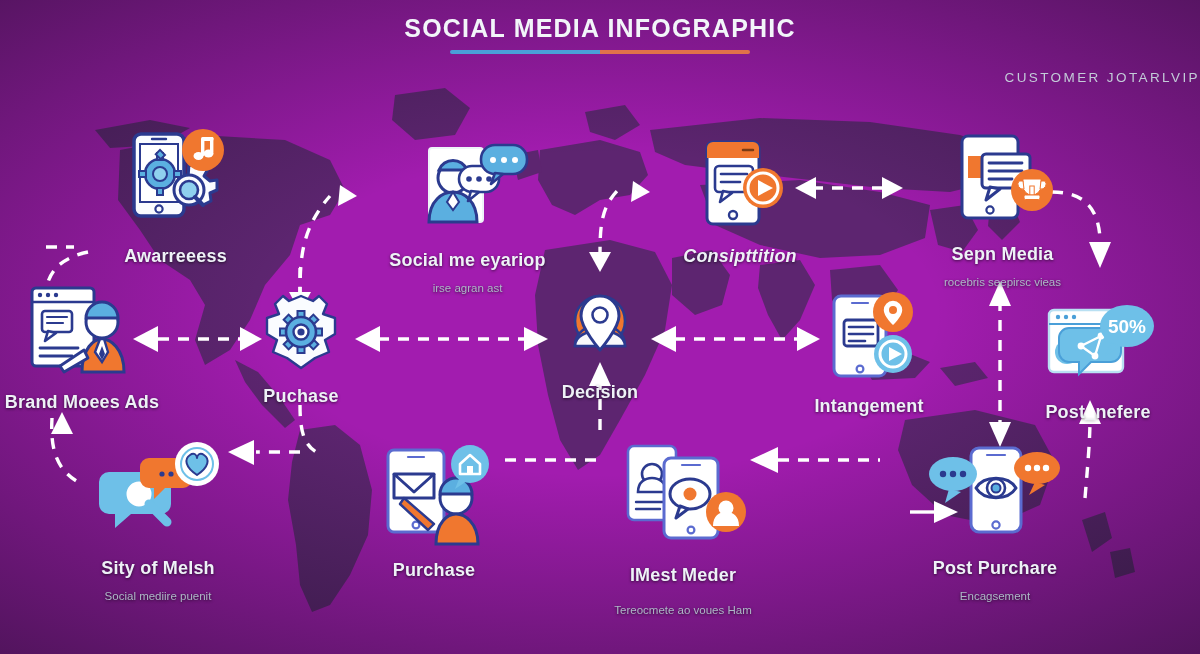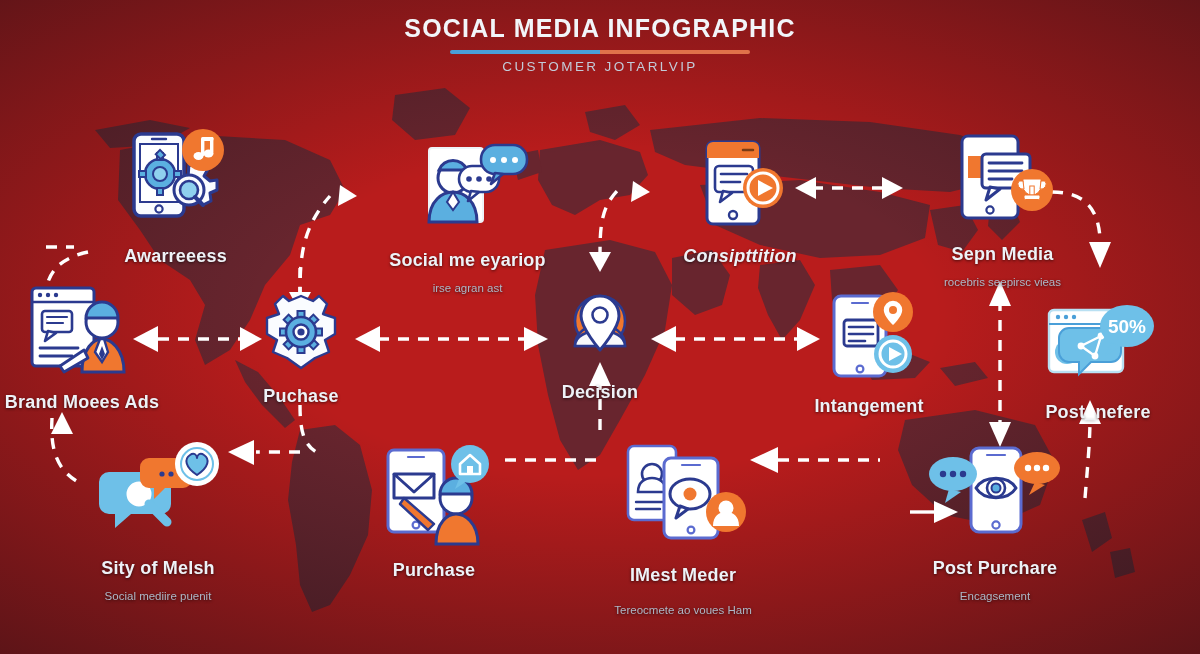--- a/index.html
+++ b/index.html
@@ -5,21 +5,21 @@
   * { margin:0; padding:0; box-sizing:border-box; }
   html,body { background:#12161f; }
   body {
     width:1200px; height:654px;
     font-family:"Liberation Sans", sans-serif;
     overflow:hidden;
     position:relative;
   }
   #stage {
     position:absolute; inset:0;
-    background:#b91c1c;
+    background:#a21caf;
     overflow:hidden;
   }
   
   #map {
     position:absolute; inset:0;
     opacity:.55;
   }
   #map path, #map ellipse, #map circle { fill:#262d3d; }
   
   #vignette {
@@ -35,22 +35,22 @@
   #title {
     font-size:25px; font-weight:bold; color:#f2f5f9;
     letter-spacing:1.2px;
   }
   #rule {
     width:300px; height:4px; margin:7px auto 0;
     background:linear-gradient(to right,#4a9fd8 0%,#4a9fd8 50%,#e0714a 50%,#e0714a 100%);
     border-radius:2px;
   }
   #subtitle {
-    margin-top:5px;
-    font-size:13.5px; color:#c3cbd8; letter-spacing:2.4px;
+    margin-top:16px;
+    font-size:13.5px; color:#c3cbd8; letter-spacing:2.4px;text-align:right;
   }
   
   #links { position:absolute; inset:0; z-index:10; }
   #links line, #links path { stroke:#ffffff; fill:none; }
   #links .dash { stroke-width:3.4; stroke-dasharray:11 9; stroke-linecap:butt; }
   #links .solid { stroke-width:3.4; }
   #links polygon { fill:#ffffff; }
   
   .node {
     position:absolute; z-index:25;

